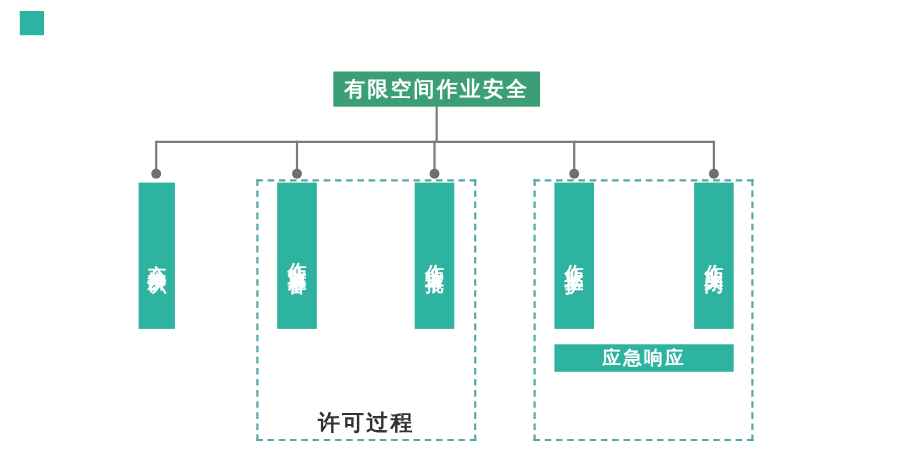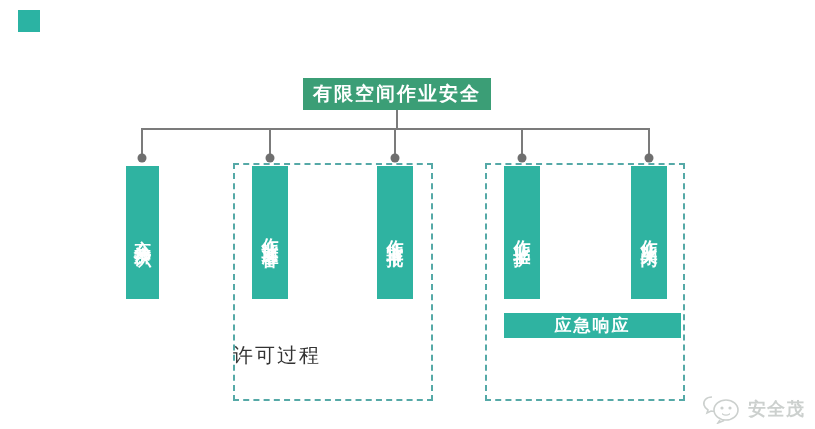--- a/index.html
+++ b/index.html
@@ -23,21 +23,21 @@
   }
   .hdr-title {
     position: absolute; left: 50px; top: 4px;
     font-size: 23px; line-height: 32px;
     font-weight: bold; letter-spacing: 2px;
     color: #2D2D2D; white-space: nowrap;
   }
 
   
   .root-box {
-    position: absolute; left: 303px; top: 78px;
+    position: absolute; left: 303px; top: 65px;
     width: 188px; height: 32px;
     background: #3B9E76;
     display: flex; align-items: center; justify-content: center;
   }
   .root-box span {
     color: #ffffff; font-weight: bold; font-size: 19px;
     letter-spacing: 2px; white-space: nowrap;
   }
 
   
@@ -70,33 +70,34 @@
   }
   .vbar.b1 { left: 126px; width: 33px; }
   .vbar.b2 { left: 252px; width: 36px; }
   .vbar.b3 { left: 377px; width: 36px; }
   .vbar.b4 { left: 504px; width: 36px; }
   .vbar.b5 { left: 631px; width: 36px; }
 
   
   .hbar {
     position: absolute; left: 504px; top: 313px;
-    width: 177px; height: 25px;
+    width: 163px; height: 25px;
     background: #2FB3A1;
     display: flex; align-items: center; justify-content: center;
   }
   .hbar span {
     color: #ffffff; font-weight: bold; font-size: 17px;
     letter-spacing: 2px; white-space: nowrap;
   }
 
   
   .group-label {
-    position: absolute; top: 342px; width: 200px;
-    font-size: 20px; font-weight: normal; letter-spacing: 2px;
+    position: absolute; top: 371px; width: 200px;
+    text-align: center;
+    font-size: 20px; font-weight: bold; letter-spacing: 2px;
     color: #333333;
   }
   .group-label.permit  { left: 233px; }
   .group-label.working { left: 485px; }
 
   
   .watermark {
     position: absolute; right: 10px; top: 394px;
     display: flex; align-items: center; gap: 4px;
     color: #C9CDCB;
@@ -154,29 +155,14 @@
   <div class="vbar b5">
     <span>作业关闭</span>
   </div>
 
   <div class="hbar">
     <span>应急响应</span>
   </div>
 
   <div class="group-label permit">许可过程</div>
 
-  <div class="watermark">
-    <svg width="42" height="30" viewBox="0 0 42 30" xmlns="http://www.w3.org/2000/svg">
-      <g fill="none" stroke="#CCD0CE" stroke-width="1.6">
-        <path d="M10 3 C4 3 1 7 2 11 C2.6 13.5 4.5 15 6 16 L5 19 L9 17 C10 17.3 11 17.4 12 17.2"></path>
-        <ellipse cx="24" cy="16" rx="12" ry="10"></ellipse>
-        <path d="M18 26 L16 29 L22 26.5"></path>
-      </g>
-      <g fill="#CCD0CE">
-        <circle cx="20" cy="14" r="1.6"></circle>
-        <circle cx="28" cy="14" r="1.6"></circle>
-        <path d="M20 19 q4 3 8 0 l0 1.5 q-4 2.5 -8 0 z"></path>
-      </g>
-    </svg>
-    <span class="wm-text">安全茂</span>
-  </div>
 
 </div>
 
 </body></html>

